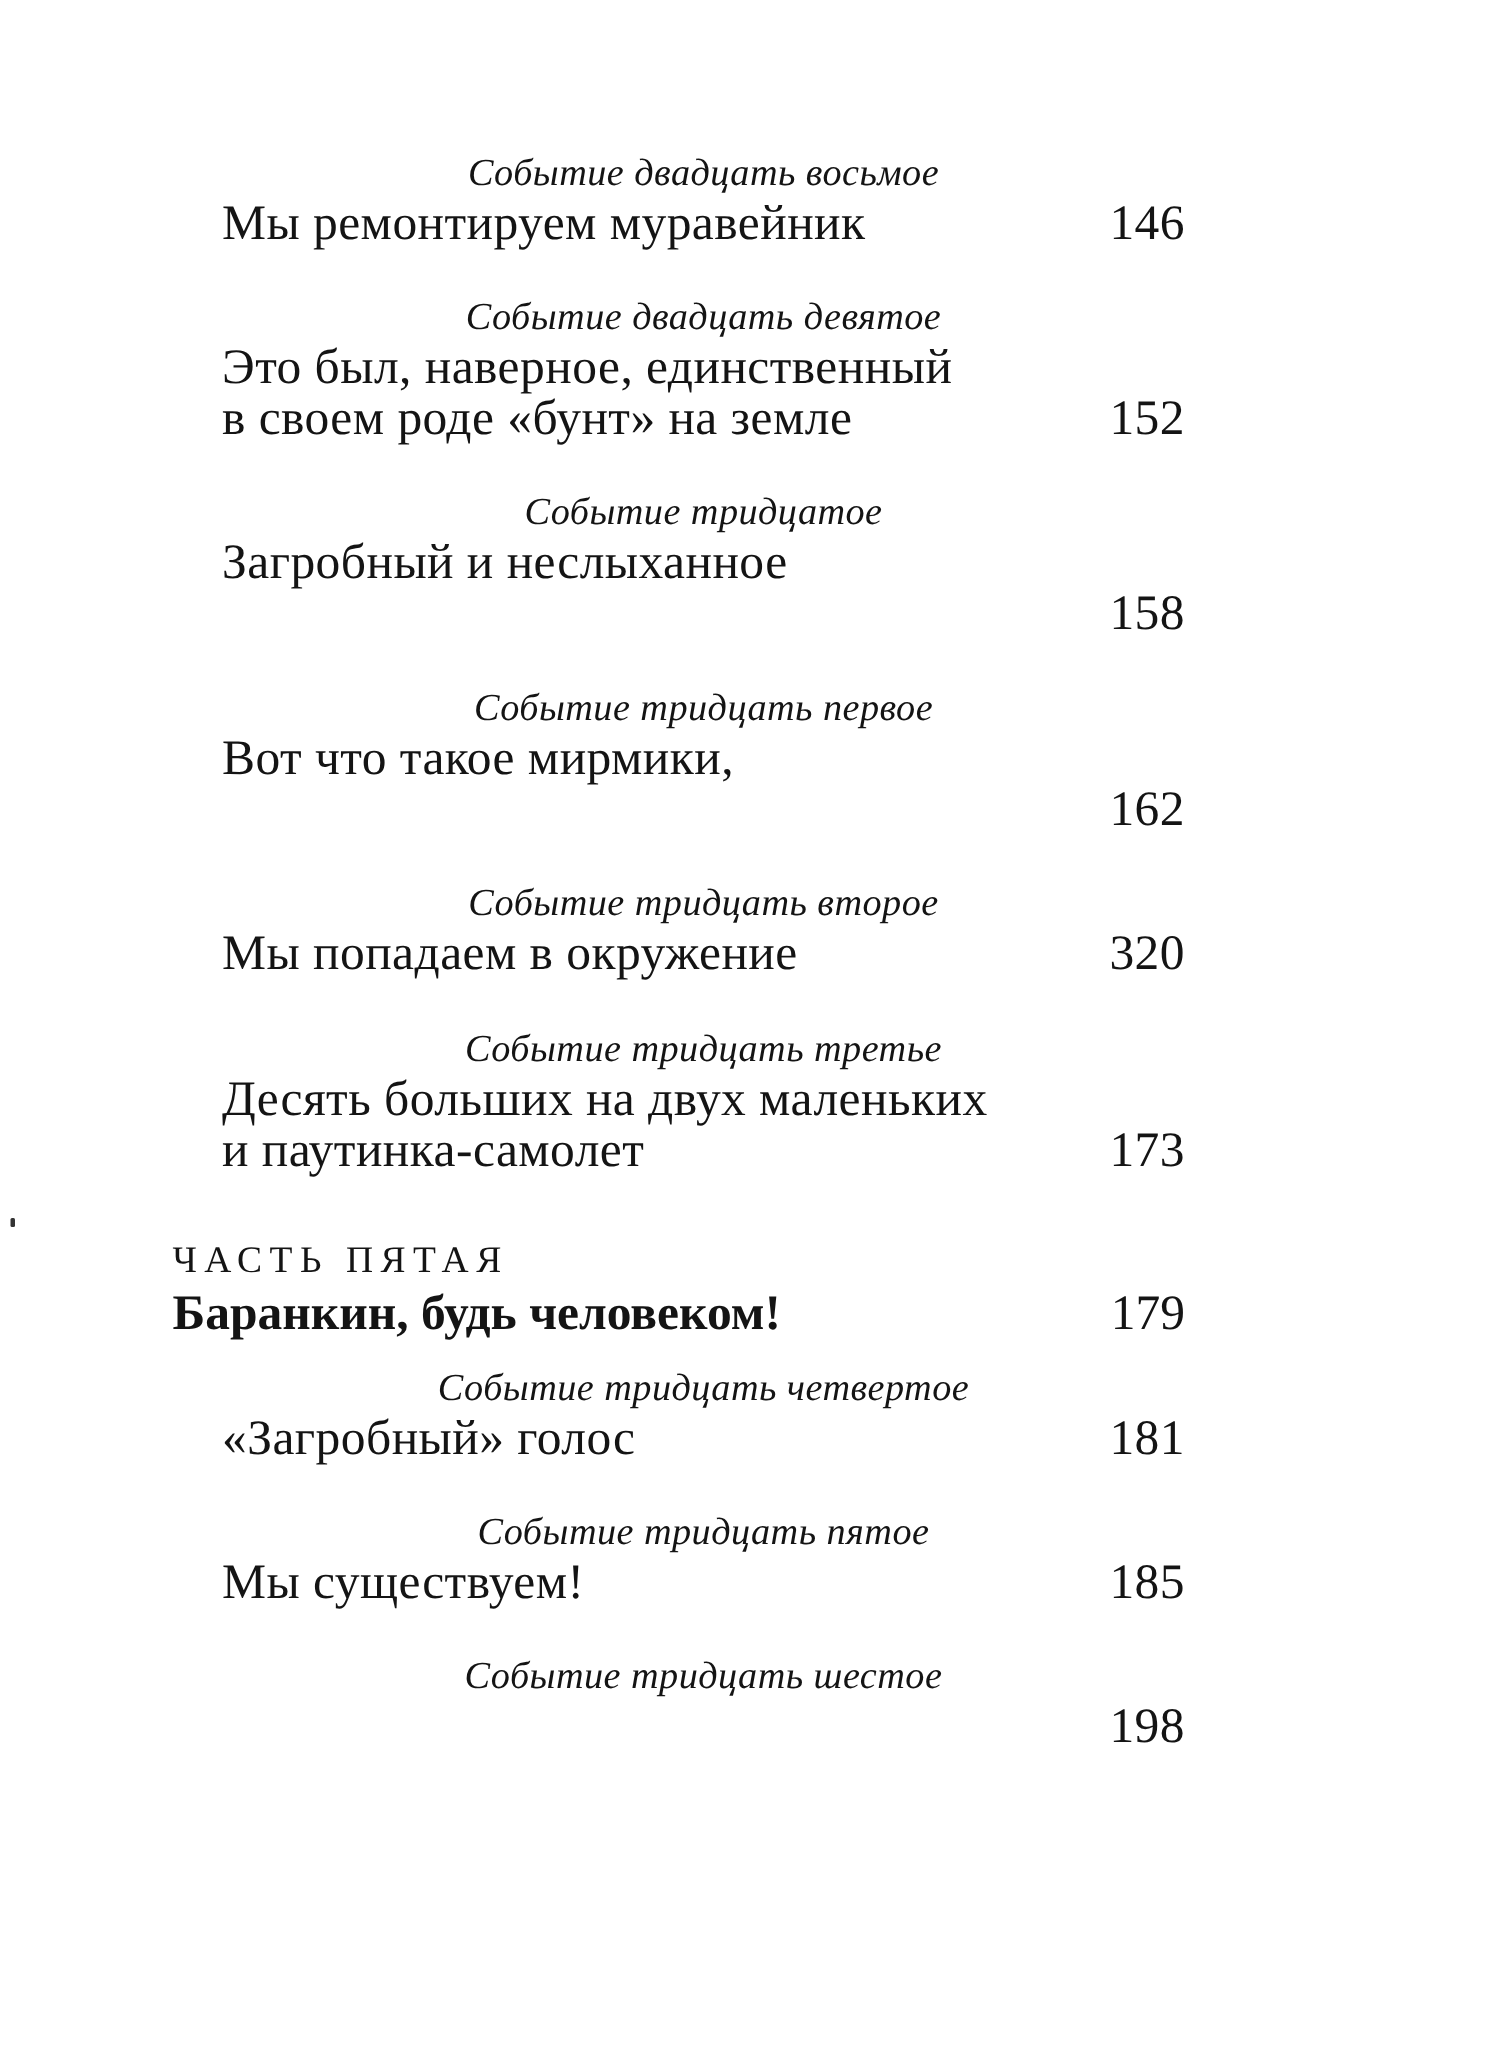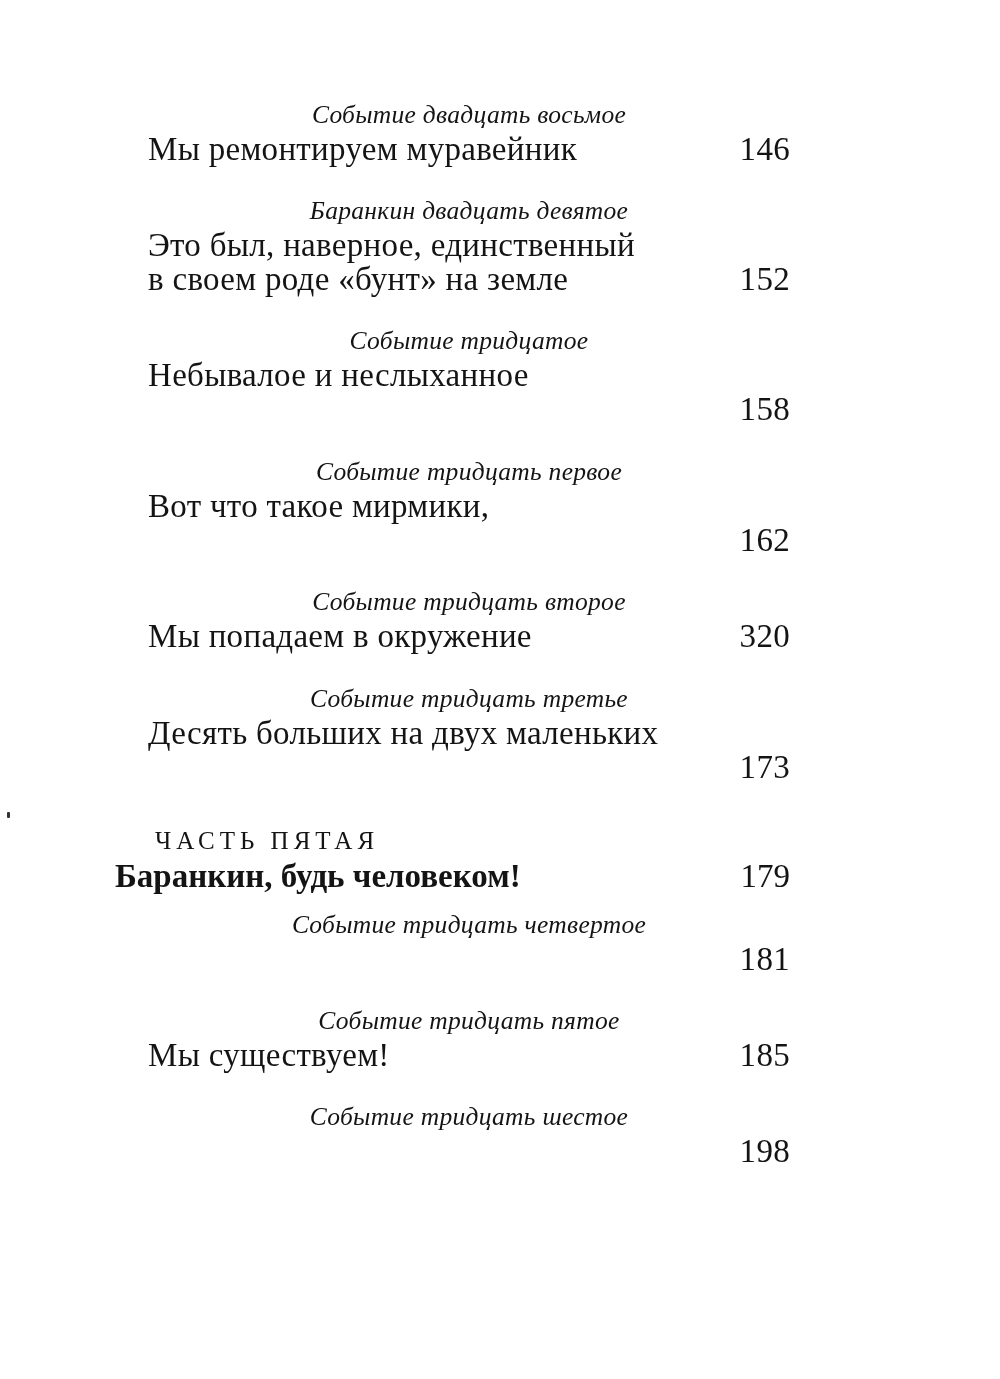--- a/index.html
+++ b/index.html
@@ -6,77 +6,79 @@
     body {
       width: 1000px; height: 1379px; background: #ffffff; position: relative; overflow: hidden;
       font-family: "Liberation Serif", "DejaVu Serif", serif; color: #141414;
     }
     .line {
       position: absolute; left: 148px; width: 642px; font-size: 33px; line-height: 34px;
       white-space: nowrap; letter-spacing: 0.3px;
     }
     .italic { font-style: italic; font-size: 25.5px; text-align: center; }
     .bold { font-weight: bold; letter-spacing: 0; }
-    .part { left: 115px; letter-spacing: 5px; font-size: 25px; margin-left: 40px; }
+    .part { left: 115px; letter-spacing: 5px; font-size: 25px; }
     .part-title { left: 115px; }
     .page { position: absolute; right: 0; top: 0; }
     .speck { position: absolute; left: 7px; top: 812px; width: 3px; height: 6px; background: #333; border-radius: 1px; }
   </style>
 </head>
 <body>
 
 <div>
 
   <div class="line italic" style="top:98px">Событие двадцать восьмое</div>
   <div class="line" style="top:132px">
     <span>Мы ремонтируем муравейник</span>
     <span class="page">146</span>
   </div>
 
-  <div class="line italic" style="top:194px">Баранкин двадцать девятое</div>
+  <div class="line italic" style="top:194px">Событие двадцать девятое</div>
   <div class="line" style="top:228px">Это был, наверное, единственный</div>
   <div class="line" style="top:262px">
     <span>в своем роде «бунт» на земле</span>
     <span class="page">152</span>
   </div>
 
   <div class="line italic" style="top:324px">Событие тридцатое</div>
-  <div class="line" style="top:358px">Небывалое и неслыханное</div>
+  <div class="line" style="top:358px">Загробный и неслыханное</div>
   <div class="line" style="top:392px">
     <span class="page">158</span>
   </div>
 
   <div class="line italic" style="top:455px">Событие тридцать первое</div>
   <div class="line" style="top:489px">Вот что такое мирмики,</div>
   <div class="line" style="top:523px">
     <span class="page">162</span>
   </div>
 
   <div class="line italic" style="top:585px">Событие тридцать второе</div>
   <div class="line" style="top:619px">
     <span>Мы попадаем в окружение</span>
     <span class="page">320</span>
   </div>
 
   <div class="line italic" style="top:682px">Событие тридцать третье</div>
   <div class="line" style="top:716px">Десять больших на двух маленьких</div>
   <div class="line" style="top:750px">
+    <span>и паутинка-самолет</span>
     <span class="page">173</span>
   </div>
 
   <div class="speck"></div>
 
   <div class="line part" style="top:824px; width:675px">ЧАСТЬ ПЯТАЯ</div>
   <div class="line part-title bold" style="top:859px; width:675px">
     <span>Баранкин, будь человеком!</span>
     <span class="page" style="font-weight:normal">179</span>
   </div>
 
   <div class="line italic" style="top:908px">Событие тридцать четвертое</div>
   <div class="line" style="top:942px">
+    <span>«Загробный» голос</span>
     <span class="page">181</span>
   </div>
 
   <div class="line italic" style="top:1004px">Событие тридцать пятое</div>
   <div class="line" style="top:1038px">
     <span>Мы существуем!</span>
     <span class="page">185</span>
   </div>
 
   <div class="line italic" style="top:1100px">Событие тридцать шестое</div>

